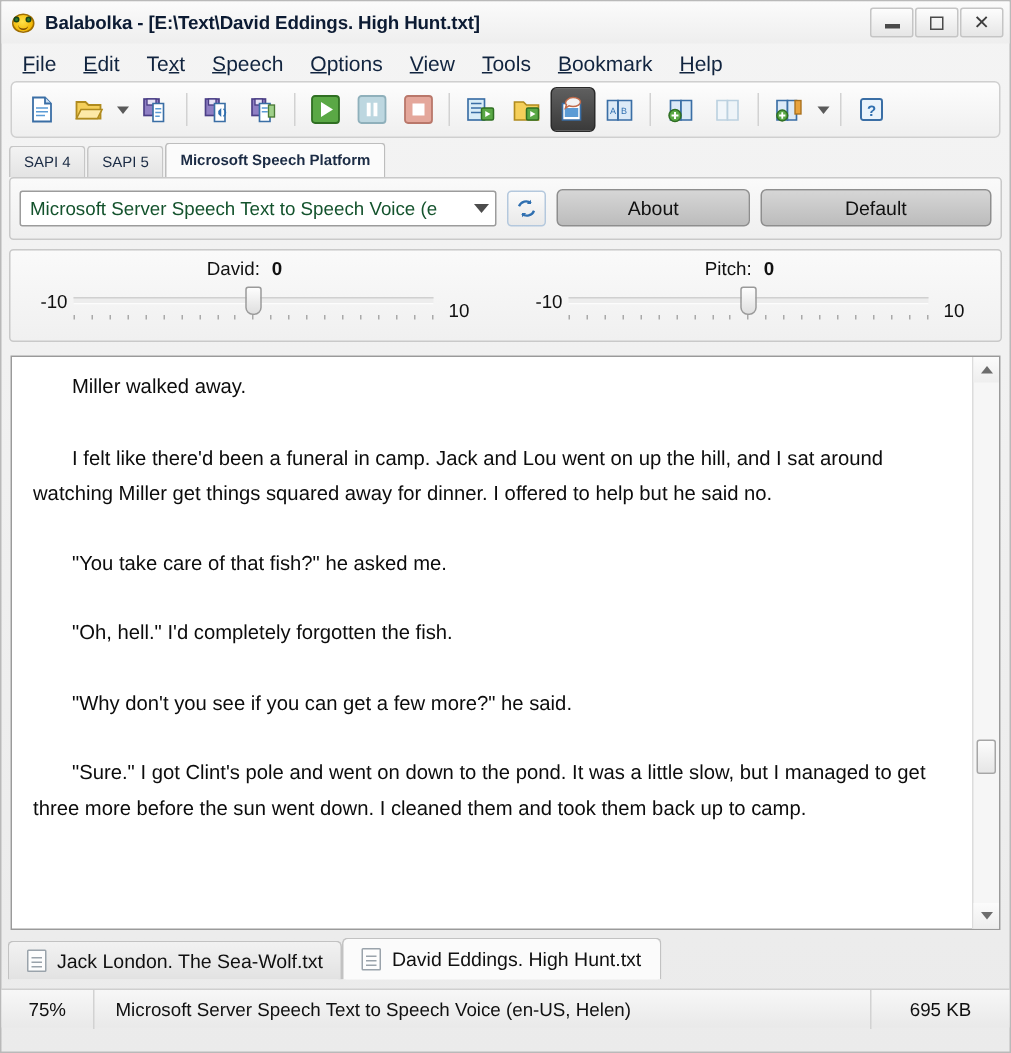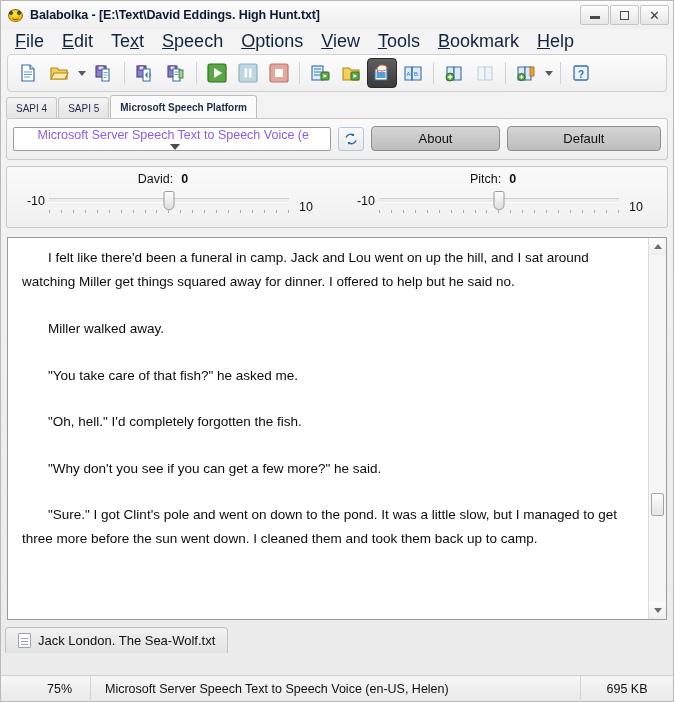--- a/index.html
+++ b/index.html
@@ -80,21 +80,21 @@
 
   
   .menubar {
     height: 25px;
     display: flex;
     align-items: center;
     padding-left: 6px;
     gap: 2px;
   }
   .menu-item {
-    font-size: 18px;
+    font-size: 14px;
     color: #11243f;
     padding: 2px 8px;
     white-space: nowrap;
   }
   .menu-item u { text-decoration: underline; }
 
   
   .toolbar-wrap {
     height: 40px;
     padding: 0 6px;
@@ -186,23 +186,22 @@
   }
   .combo {
     width: 322px; height: 24px;
     background: #ffffff;
     border: 1px solid #9c9c9c;
     border-radius: 2px;
     display: flex; align-items: center;
     padding: 0 4px 0 6px;
     box-sizing: border-box;
     font-size: 12.5px;
-    color: #8b5cf6;
+    color: #14532d;
     overflow: hidden;
-    flex-direction: column;
   }
   .combo .combo-text {
     flex: 1;
     white-space: nowrap;
     overflow: hidden;
   }
   .combo .caret {
     width: 0; height: 0;
     border-left: 5px solid transparent;
     border-right: 5px solid transparent;
@@ -395,31 +394,30 @@
     content: "";
     position: absolute; left: 2px; right: 2px;
     height: 1px; background: #9aa3ab;
   }
   .doc-ico::before { top: 4px; box-shadow: 0 3px 0 #9aa3ab; }
   .doc-ico::after { top: 10px; }
 
   
   .statusbar {
     position: absolute;
-    left: 0; bottom: 0;
+    left: 0; bottom: 16px;
     width: 100%;
     height: 26px;
     background: linear-gradient(#f7f7f7, #e9e9e9);
     border-top: 1px solid #cfcfcf;
     display: flex;
     align-items: center;
     font-size: 12.5px;
     color: #101010;
     box-sizing: border-box;
-    padding-left: 28px;
   }
   .st-cell {
     height: 26px;
     display: flex; align-items: center;
     border-right: 1px solid #d2d2d2;
     box-sizing: border-box;
   }
   .st-zoom { width: 62px; justify-content: center; }
   .st-pos { width: 105px; justify-content: center; }
   .st-voice { flex: 1; padding-left: 14px; }
@@ -727,22 +725,22 @@
           </div>
         </div>
         <span class="slider-end right">10</span>
       </div>
     </div>
 
   </div>
 
   <div class="editor-wrap">
     <div class="editor">
+      <p>Miller walked away.</p>
       <p>I felt like there'd been a funeral in camp. Jack and Lou went on up the hill, and I sat around watching Miller get things squared away for dinner. I offered to help but he said no.</p>
-      <p>Miller walked away.</p>
       <p>"You take care of that fish?" he asked me.</p>
       <p>"Oh, hell." I'd completely forgotten the fish.</p>
       <p>"Why don't you see if you can get a few more?" he said.</p>
       <p>"Sure." I got Clint's pole and went on down to the pond. It was a little slow, but I managed to get three more before the sun went down. I cleaned them and took them back up to camp.</p>
     </div>
     <div class="vscroll">
       <div class="sb-arrow up">
           <i></i>
         </div>
       <div class="sb-thumb" style="top:255px"></div>
@@ -750,20 +748,24 @@
           <i></i>
         </div>
     </div>
   </div>
 
   <div class="doctabs">
     <div class="doctab">
       <span class="doc-ico"></span>
       <span>Jack London. The Sea-Wolf.txt</span>
     </div>
+    <div class="doctab active">
+      <span class="doc-ico"></span>
+      <span>David Eddings. High Hunt.txt</span>
+    </div>
   </div>
 
   <div class="statusbar">
     <div class="st-cell st-zoom">75%</div>
     <div class="st-cell st-voice">Microsoft Server Speech Text to Speech Voice (en-US, Helen)</div>
     <div class="st-cell st-size">695 KB</div>
   </div>
 
 </div>
 

